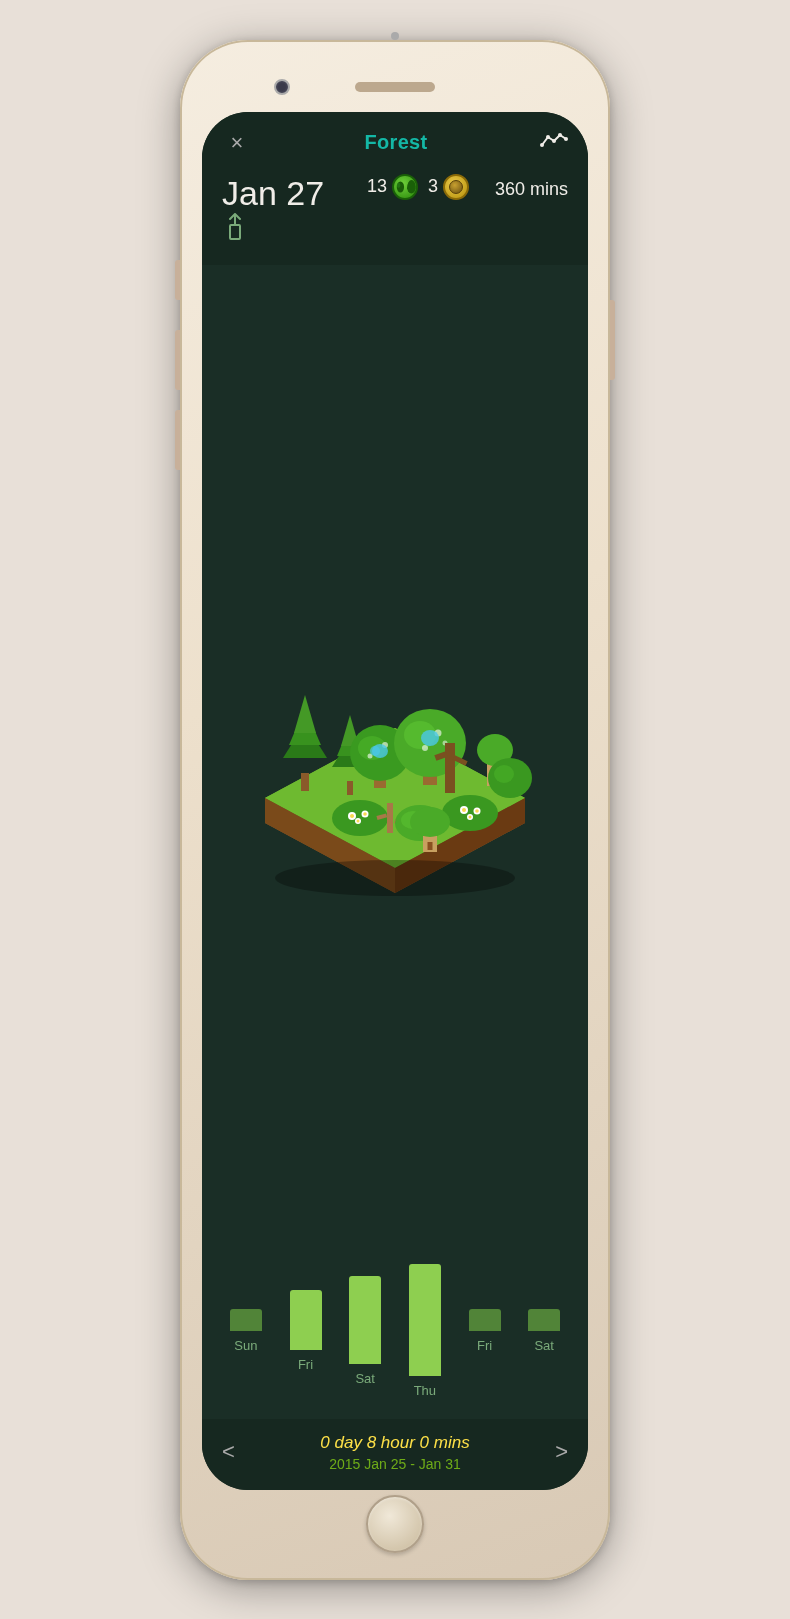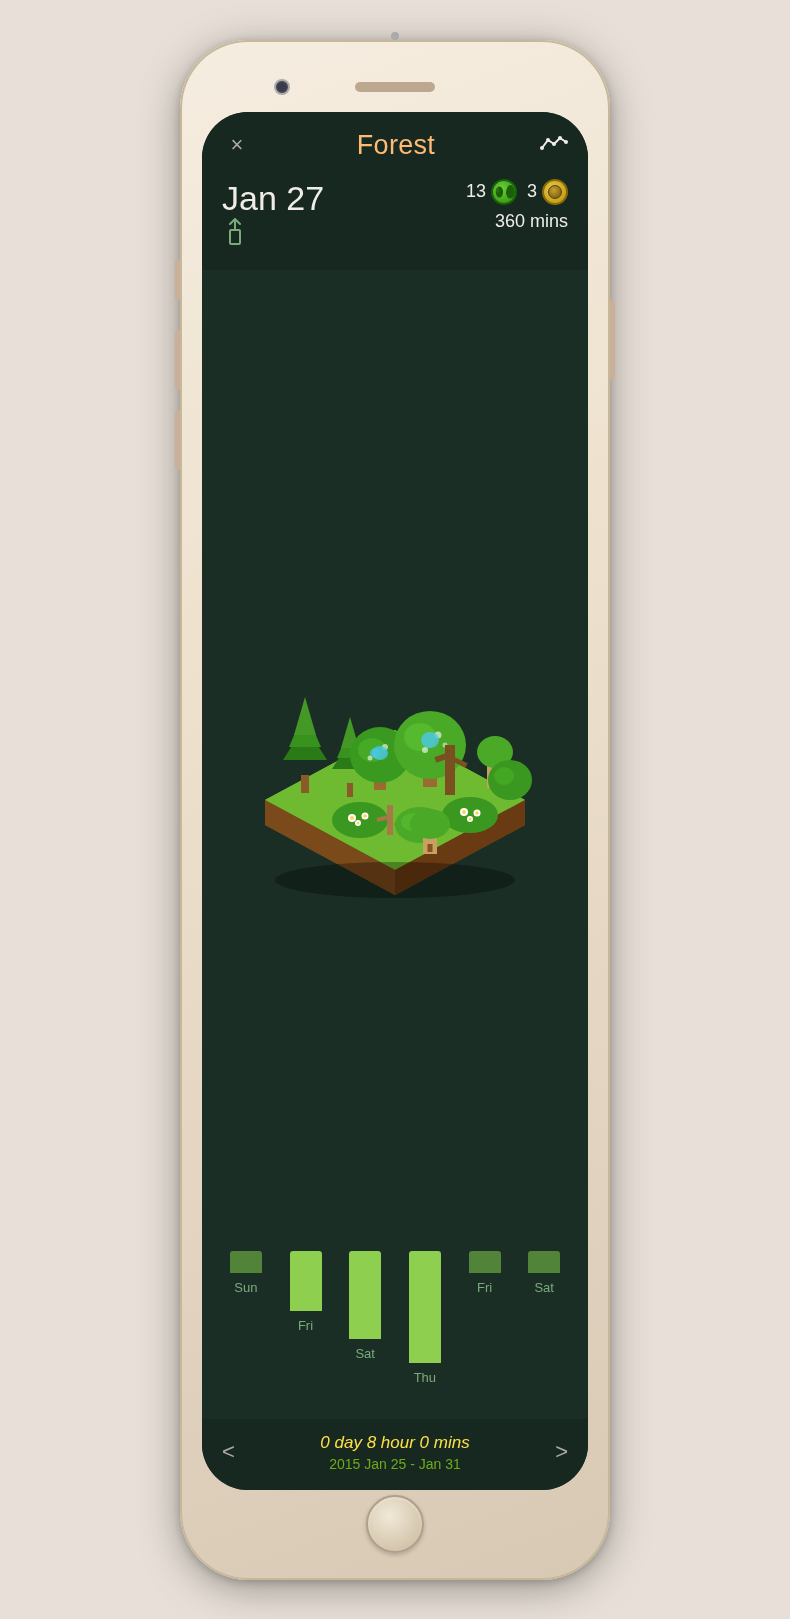--- a/index.html
+++ b/index.html
@@ -84,23 +84,23 @@
       flex-shrink: 0;
     }
     .close-btn {
       color: #aaa;
       font-size: 22px;
       cursor: pointer;
       width: 30px;
       text-align: center;
     }
     .header-title {
-      color: #fdba74;
-      font-size: 27px;
-      font-weight: 400;
+      color: #14b8a6;
+      font-size: 20px;
+      font-weight: 700;
       letter-spacing: 0.3px;
     }
     .stats-icon {
       color: #f0ede8;
       font-size: 18px;
     }
 
     
     .date-row {
       background: #162820;
@@ -110,21 +110,21 @@
       justify-content: space-between;
       flex-shrink: 0;
     }
     .date-text {
       color: #f0ede8;
       font-size: 34px;
       font-weight: 300;
     }
     .stats-right {
       display: flex;
-      flex-direction: column;
+      flex-direction: row;
       align-items: flex-end;
       gap: 6px;
     }
     .coins-row {
       display: flex;
       align-items: center;
       gap: 10px;
     }
     .coin-group {
       display: flex;
@@ -191,21 +191,21 @@
     }
 
     
     .chart-area {
       background: #1a2e26;
       padding: 0 14px 8px;
       flex-shrink: 0;
     }
     .bars-container {
       display: flex;
-      align-items: flex-start;
+      align-items: center;
       justify-content: space-around;
       height: 160px;
       padding-bottom: 0;
     }
     .bar-col {
       display: flex;
       flex-direction: column;
       align-items: center;
       gap: 3px;
       flex: 1;

